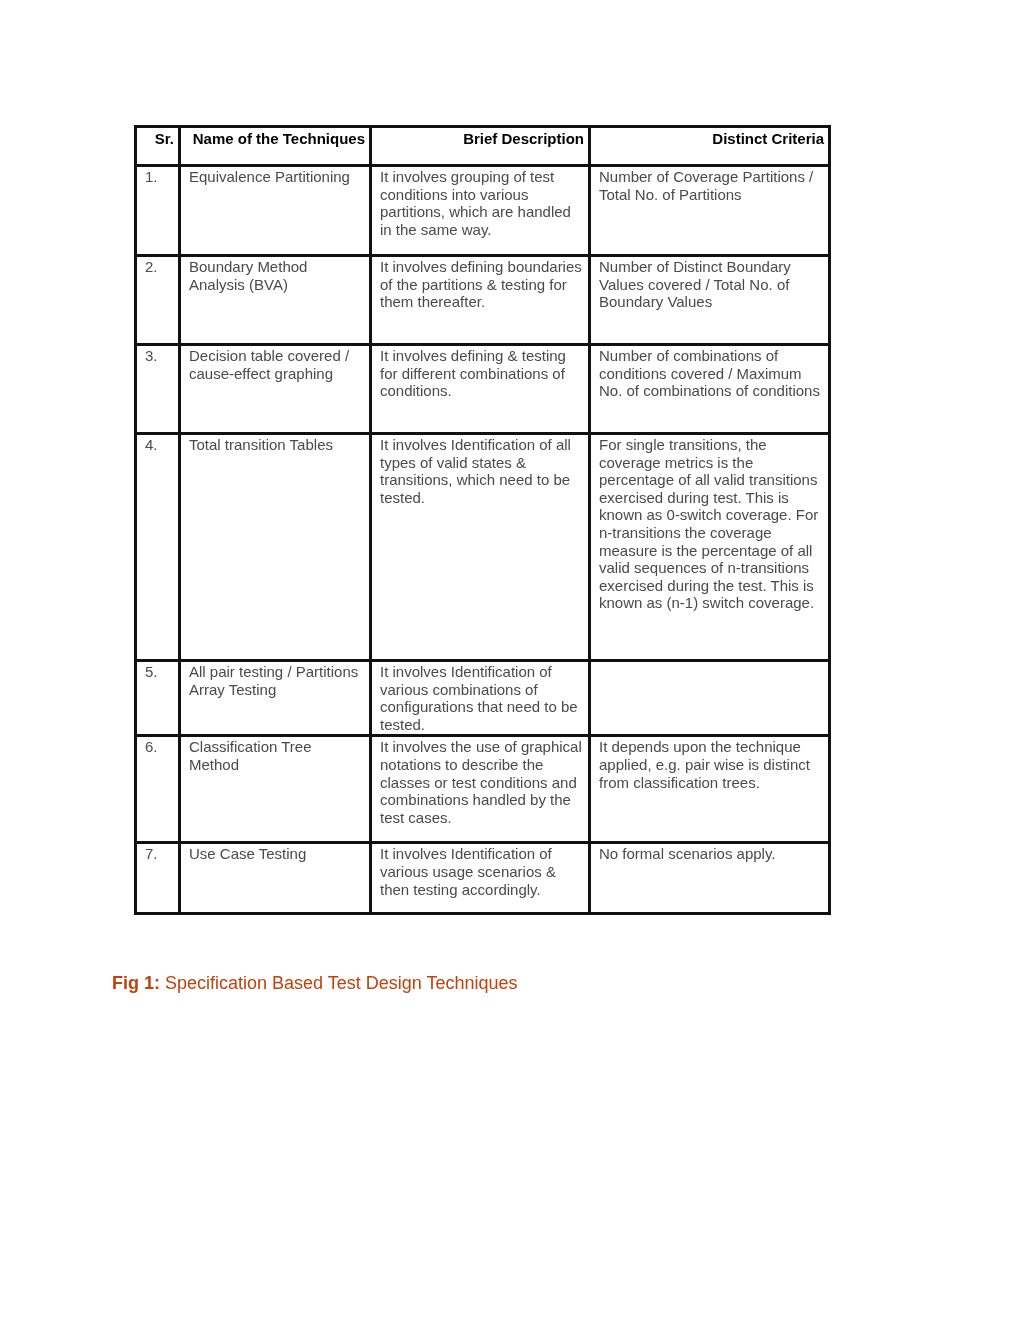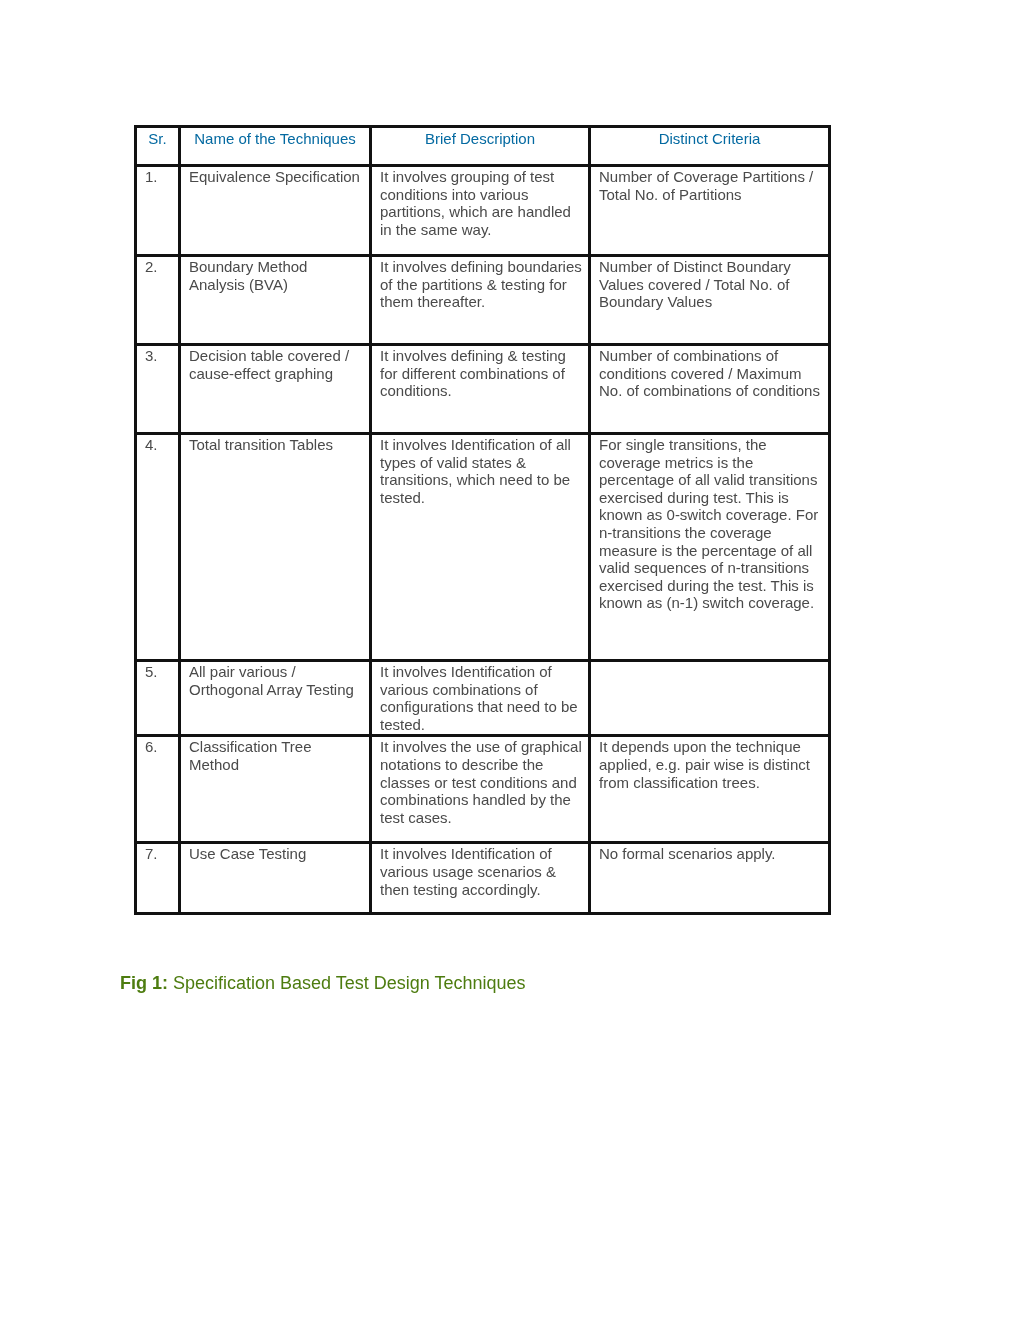--- a/index.html
+++ b/index.html
@@ -13,41 +13,41 @@
       line-height: 17.6px;
       border: 3px solid #111;
     }
     table.tech th, table.tech td {
       border: 3px solid #111;
       vertical-align: top;
       padding: 1px 6px 1px 8px;
       text-align: left;
     }
     table.tech th {
-      color: #0369a1;
-      font-weight: normal;
-      text-align: center;
+      color: #000000;
+      font-weight: bold;
+      text-align: right;
       padding: 2px 4px;
       height: 32px;
     }
     col.c-sr { width: 44px; }
     col.c-name { width: 191px; }
     col.c-desc { width: 219px; }
     col.c-cov { width: 240px; }
     tr.r1 td { height: 85px; }
     tr.r2 td { height: 84px; }
     tr.r3 td { height: 84px; }
     tr.r4 td { height: 222px; }
     tr.r5 td { height: 68px; }
     tr.r6 td { height: 102px; }
     tr.r7 td { height: 66px; }
     .caption {
-      position: absolute; left: 120px; top: 973px;
+      position: absolute; left: 112px; top: 973px;
       font-family: "Liberation Sans", sans-serif;
-      font-size: 18px; color: #4d7c0f;
+      font-size: 18px; color: #c2410c;
     }
     .caption b { font-weight: bold; }
   </style>
 </head>
 <body>
 
 <div class="table-wrap">
   <table class="tech">
     <colgroup>
       <col class="c-sr">
@@ -59,21 +59,21 @@
       <tr>
         <th>Sr.</th>
         <th>Name of the Techniques</th>
         <th>Brief Description</th>
         <th>Distinct Criteria</th>
       </tr>
     </thead>
     <tbody>
       <tr class="r1">
         <td>1.</td>
-        <td>Equivalence Specification</td>
+        <td>Equivalence Partitioning</td>
         <td>It involves grouping of test conditions into various partitions, which are handled in the same way.</td>
         <td>Number of Coverage Partitions / Total No. of Partitions</td>
       </tr>
       <tr class="r2">
         <td>2.</td>
         <td>Boundary Method Analysis (BVA)</td>
         <td>It involves defining boundaries of the partitions &amp; testing for them thereafter.</td>
         <td>Number of Distinct Boundary Values covered / Total No. of Boundary Values</td>
       </tr>
       <tr class="r3">
@@ -83,21 +83,21 @@
         <td>Number of combinations of conditions covered / Maximum No. of combinations of conditions</td>
       </tr>
       <tr class="r4">
         <td>4.</td>
         <td>Total transition Tables</td>
         <td>It involves Identification of all types of valid states &amp; transitions, which need to be tested.</td>
         <td>For single transitions, the coverage metrics is the percentage of all valid transitions exercised during test. This is known as 0-switch coverage. For n-transitions the coverage measure is the percentage of all valid sequences of n-transitions exercised during the test. This is known as (n-1) switch coverage.</td>
       </tr>
       <tr class="r5">
         <td>5.</td>
-        <td>All pair various / Orthogonal Array Testing</td>
+        <td>All pair testing / Partitions Array Testing</td>
         <td>It involves Identification of various combinations of configurations that need to be tested.</td>
         <td></td>
       </tr>
       <tr class="r6">
         <td>6.</td>
         <td>Classification Tree Method</td>
         <td>It involves the use of graphical notations to describe the classes or test conditions and combinations handled by the test cases.</td>
         <td>It depends upon the technique applied, e.g. pair wise is distinct from classification trees.</td>
       </tr>
       <tr class="r7">

